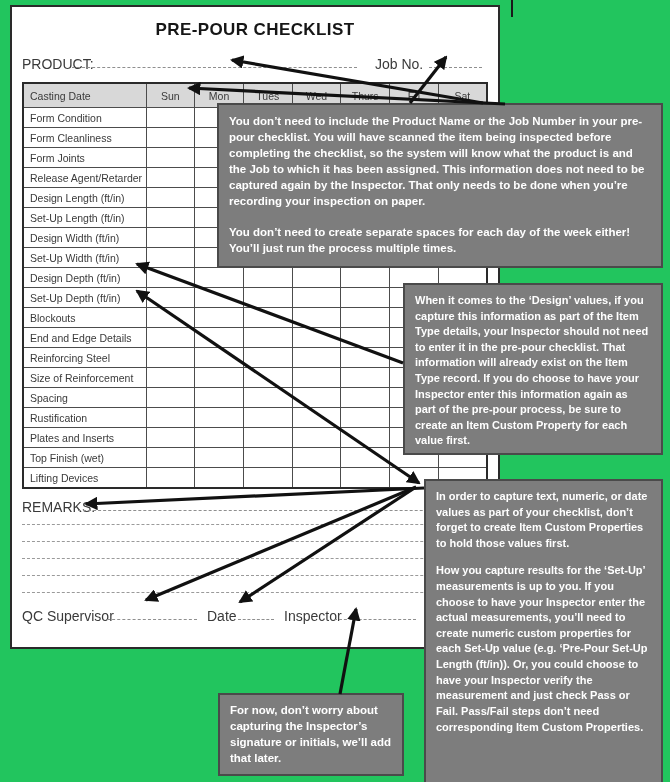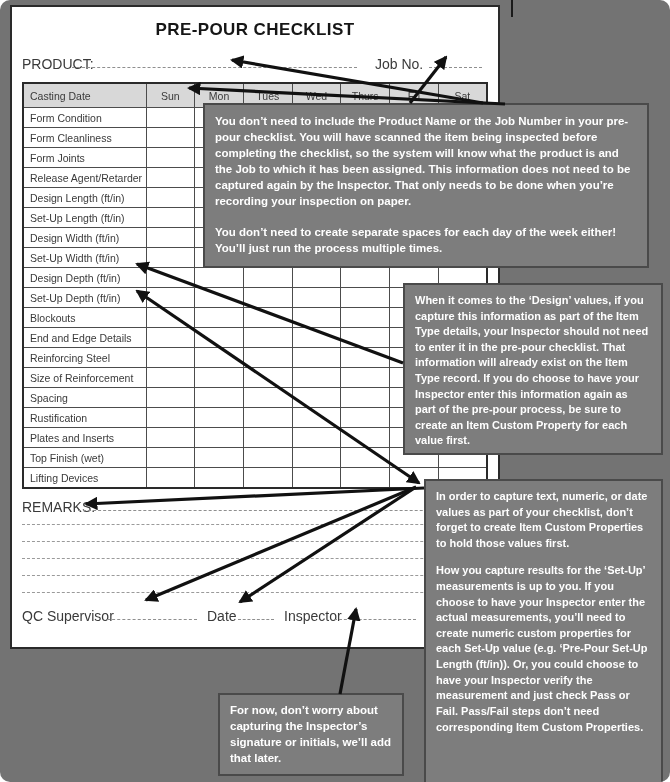--- a/index.html
+++ b/index.html
@@ -1,17 +1,17 @@
 <!DOCTYPE html>
 <html><head>
 <meta charset="utf-8">
 <style>
   html,body{margin:0;padding:0;background:#fff;}
-  #canvas{position:relative;width:670px;height:782px;background:#737373;overflow:hidden;
-          font-family:"Liberation Sans",sans-serif;border-radius:10px;}
+  #canvas{position:relative;width:670px;height:782px;background:#22c55e;overflow:hidden;
+          font-family:"Liberation Sans",sans-serif;}
   
   .paper{position:absolute;left:10px;top:5px;width:486px;height:640px;background:#fff;
          border:2px solid #2a2a2a;z-index:10;}
   .form-title{position:absolute;left:0;top:13px;width:100%;text-align:center;
               font-size:17px;font-weight:bold;color:#161616;letter-spacing:.4px;}
   .flabel{position:absolute;font-size:14px;color:#3a3a3a;}
   .uline{position:absolute;border-bottom:1.5px dashed #8f8f8f;height:12px;}
   .solidline{position:absolute;border-bottom:1.5px dashed #9a9a9a;height:1px;}
   
   table.grid{position:absolute;left:10px;top:75px;width:466px;border-collapse:collapse;
@@ -21,21 +21,21 @@
   table.grid{border:2px solid #2a2a2a;}
   table.grid th{background:#d8d8d8;height:21px;}
   table.grid th.rowhead{text-align:left;padding-left:6px;}
   table.grid td{height:17px;}
   td.rowlabel{text-align:left;padding-left:6px;}
   
   .callout{position:absolute;background:#7d7d7d;border:2px solid #4a4a4a;color:#fff;
            font-weight:bold;z-index:20;box-sizing:border-box;padding:8px 10px;}
   .callout p{margin:0;}
   .callout p + p{margin-top:14px;}
-  #box1{left:203px;top:103px;width:446px;height:165px;font-size:11.5px;line-height:1.4;}
+  #box1{left:217px;top:103px;width:446px;height:165px;font-size:11.5px;line-height:1.4;}
   #box2{left:403px;top:283px;width:260px;height:172px;font-size:11px;line-height:1.42;}
   #box3{left:424px;top:463px;width:239px;height:376px;font-size:11px;line-height:1.42;margin-top:16px;}
   #box3 p + p{margin-top:12px;}
   #box4{left:218px;top:693px;width:186px;height:83px;font-size:11.5px;line-height:1.38;}
   
   svg.arrows{position:absolute;left:0;top:0;width:670px;height:782px;z-index:30;
              pointer-events:none;}
   .page-tick{position:absolute;left:511px;top:0;width:2px;height:17px;background:#1a1a1a;z-index:5;}
 </style>
 </head>

